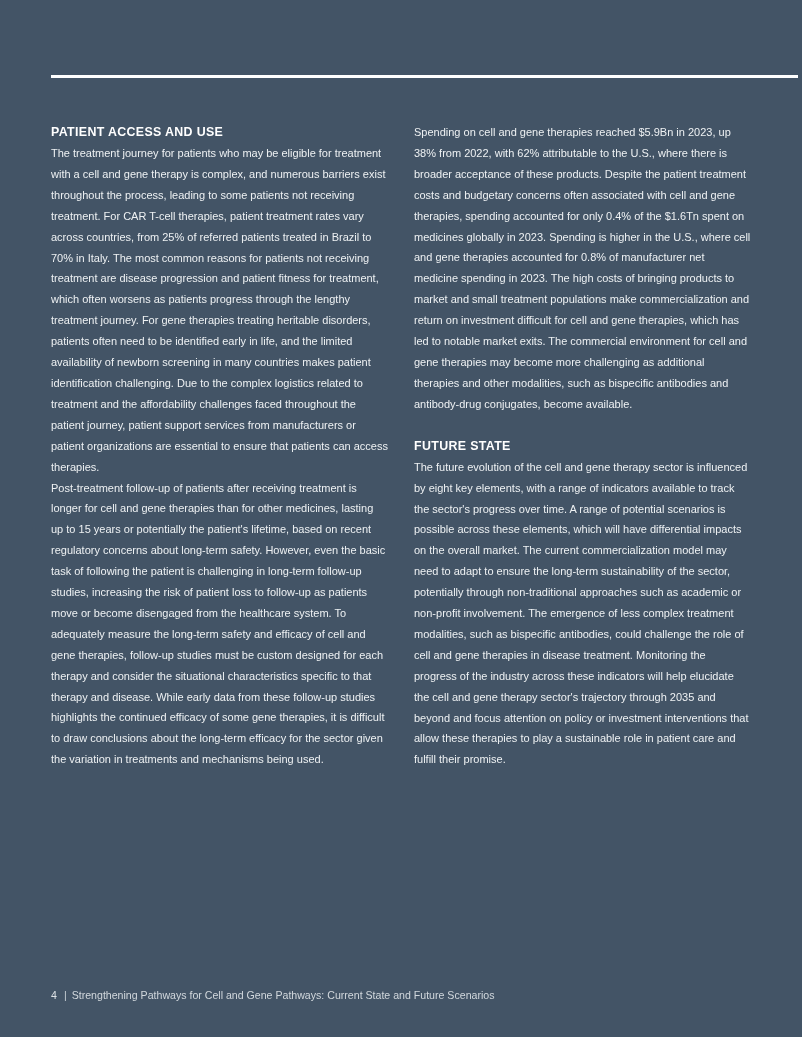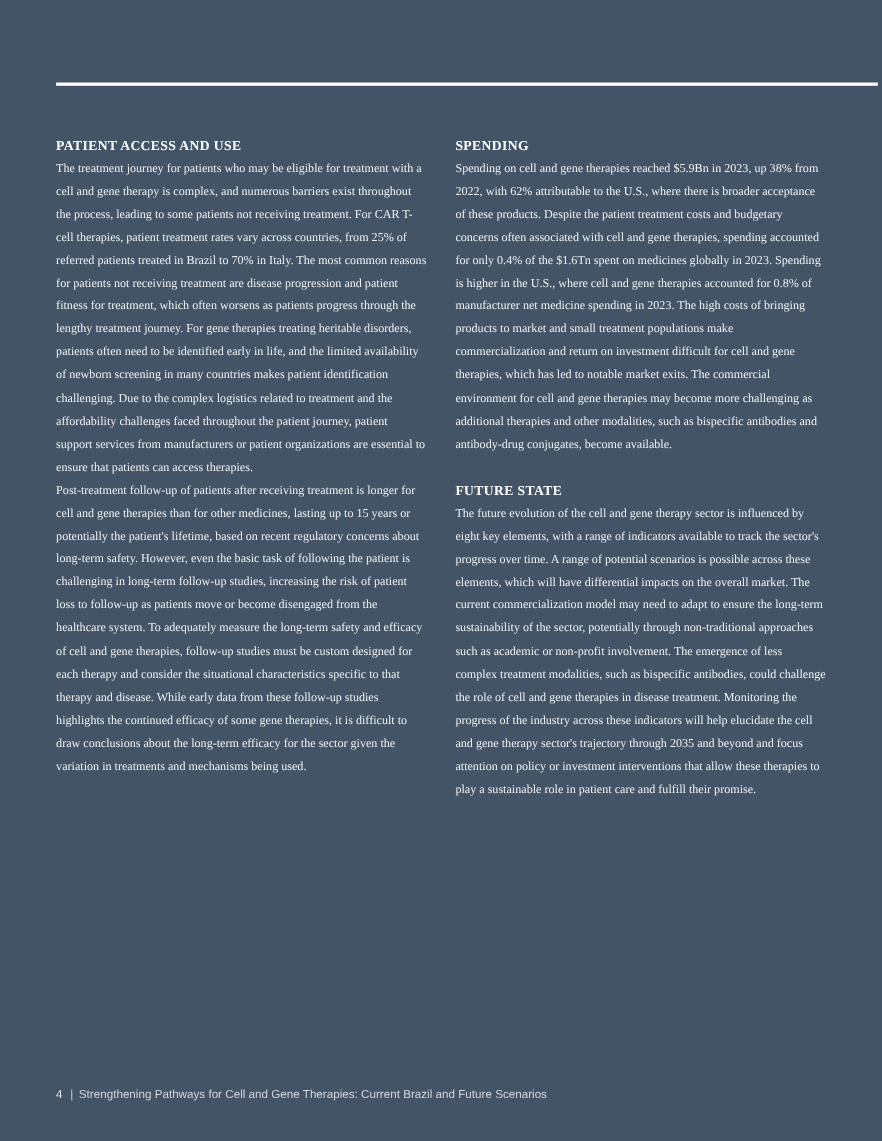--- a/index.html
+++ b/index.html
@@ -38,21 +38,20 @@
     left: 51px;
     top: 122px;
     width: 700px;
     display: flex;
     gap: 26px;
   }
 
   .col {
     width: 337px;
     flex: 0 0 337px;
-    font-family: Liberation Serif, serif;
   }
 
   .section-heading {
     color: #ffffff;
     font-size: 12.4px;
     font-weight: bold;
     letter-spacing: 0.35px;
     line-height: 21px;
     margin: 0 0 0 0;
     padding: 0;
@@ -108,28 +107,27 @@
   <div class="columns">
 
     <div class="col">
       <h2 class="section-heading">PATIENT ACCESS AND USE</h2>
       <p class="body-text">The treatment journey for patients who may be eligible for treatment with a cell and gene therapy is complex, and numerous barriers exist throughout the process, leading to some patients not receiving treatment. For CAR T-cell therapies, patient treatment rates vary across countries, from 25% of referred patients treated in Brazil to 70% in Italy. The most common reasons for patients not receiving treatment are disease progression and patient fitness for treatment, which often worsens as patients progress through the lengthy treatment journey. For gene therapies treating heritable disorders, patients often need to be identified early in life, and the limited availability of newborn screening in many countries makes patient identification challenging. Due to the complex logistics related to treatment and the affordability challenges faced throughout the patient journey, patient support services from manufacturers or patient organizations are essential to ensure that patients can access therapies.</p>
 
       <p class="body-text">Post-treatment follow-up of patients after receiving treatment is longer for cell and gene therapies than for other medicines, lasting up to 15 years or potentially the patient's lifetime, based on recent regulatory concerns about long-term safety. However, even the basic task of following the patient is challenging in long-term follow-up studies, increasing the risk of patient loss to follow-up as patients move or become disengaged from the healthcare system. To adequately measure the long-term safety and efficacy of cell and gene therapies, follow-up studies must be custom designed for each therapy and consider the situational characteristics specific to that therapy and disease. While early data from these follow-up studies highlights the continued efficacy of some gene therapies, it is difficult to draw conclusions about the long-term efficacy for the sector given the variation in treatments and mechanisms being used.</p>
     </div>
 
     <div class="col">
-      <h2 class="section-heading">SPENDING</h2>
       <p class="body-text">Spending on cell and gene therapies reached $5.9Bn in 2023, up 38% from 2022, with 62% attributable to the U.S., where there is broader acceptance of these products. Despite the patient treatment costs and budgetary concerns often associated with cell and gene therapies, spending accounted for only 0.4% of the $1.6Tn spent on medicines globally in 2023. Spending is higher in the U.S., where cell and gene therapies accounted for 0.8% of manufacturer net medicine spending in 2023. The high costs of bringing products to market and small treatment populations make commercialization and return on investment difficult for cell and gene therapies, which has led to notable market exits. The commercial environment for cell and gene therapies may become more challenging as additional therapies and other modalities, such as bispecific antibodies and antibody-drug conjugates, become available.</p>
 
       <h2 class="section-heading spaced">FUTURE STATE</h2>
       <p class="body-text">The future evolution of the cell and gene therapy sector is influenced by eight key elements, with a range of indicators available to track the sector's progress over time. A range of potential scenarios is possible across these elements, which will have differential impacts on the overall market. The current commercialization model may need to adapt to ensure the long-term sustainability of the sector, potentially through non-traditional approaches such as academic or non-profit involvement. The emergence of less complex treatment modalities, such as bispecific antibodies, could challenge the role of cell and gene therapies in disease treatment. Monitoring the progress of the industry across these indicators will help elucidate the cell and gene therapy sector's trajectory through 2035 and beyond and focus attention on policy or investment interventions that allow these therapies to play a sustainable role in patient care and fulfill their promise.</p>
     </div>
 
   </div>
 
   <div class="footer">
     <span class="page-num">4</span>
     <span class="sep">|</span>
-    <span class="doc-title">Strengthening Pathways for Cell and Gene Therapies: Current Brazil and Future Scenarios</span>
+    <span class="doc-title">Strengthening Pathways for Cell and Gene Pathways: Current State and Future Scenarios</span>
   </div>
 
 </div>
 
 </body></html>

